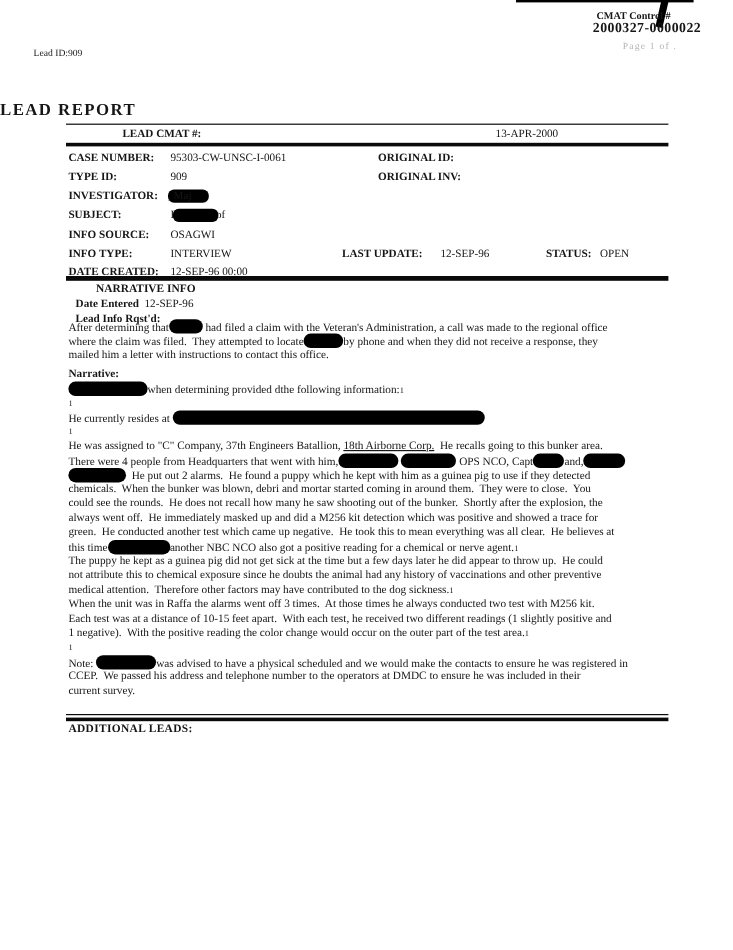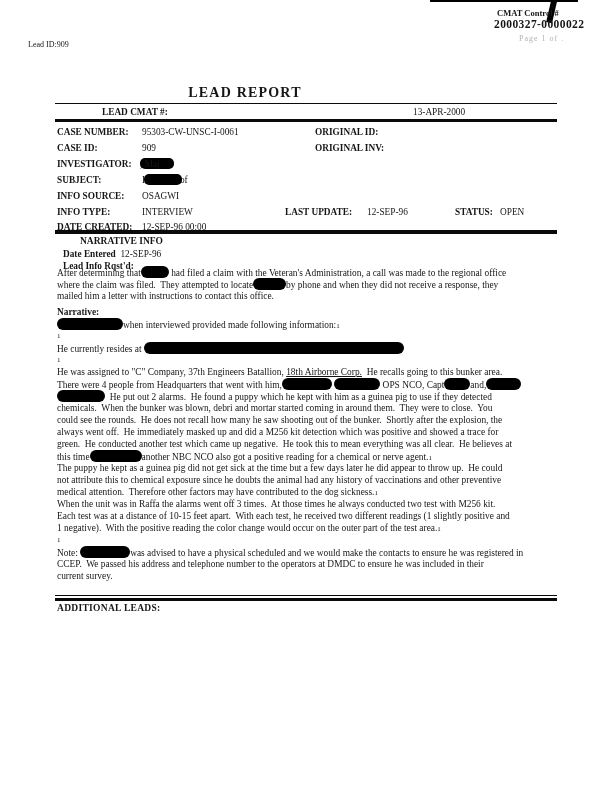--- a/index.html
+++ b/index.html
@@ -9,21 +9,21 @@
     overflow:hidden;margin:0 auto;
   }
   
   .art-hline{position:absolute;left:430px;top:0;width:148px;height:2px;background:#000;}
   .art-diag{position:absolute;left:549px;top:-3px;width:6px;height:26px;background:#000;transform:rotate(13deg);}
   #lead-id-top{position:absolute;left:28px;top:40px;font-size:8px;}
   #cmat-label{position:absolute;left:497px;top:8px;font-size:8.5px;font-weight:bold;}
   #cmat-number{position:absolute;left:494px;top:18px;font-size:11.5px;font-weight:bold;letter-spacing:.4px;}
   #page-of{position:absolute;left:519px;top:34px;font-size:8px;color:#b3b3b3;letter-spacing:1px;}
   
-  #doc-title{position:absolute;left:0;top:85px;width:490px;text-align:center;
+  #doc-title{position:absolute;left:0;top:85px;width:490px;text-align:left;
     font-size:14px;font-weight:bold;letter-spacing:1.2px;}
   
   .rule{position:absolute;left:55px;width:502px;background:#0a0a0a;}
   #rule-top{top:103px;height:1px;}
   #rule-cmat{top:119px;height:2.5px;}
   #rule-heavy{top:230px;height:3.5px;}
   #rule-thin-bottom{top:595px;height:1px;}
   #rule-thick-bottom{top:598px;height:2.5px;}
   
   .hrow{position:absolute;left:57px;width:500px;height:13px;font-size:9.3px;line-height:13px;white-space:pre;}
@@ -70,21 +70,21 @@
     <span style="left:356px">13-APR-2000</span>
   </div>
 
   <div class="hrow" style="top:126px">
     <span class="hlabel" style="left:0">CASE NUMBER:</span>
     <span style="left:85px">95303-CW-UNSC-I-0061</span>
     <span class="hlabel" style="left:258px">ORIGINAL ID:</span>
   </div>
 
   <div class="hrow" style="top:142px">
-    <span class="hlabel" style="left:0">CASE ID:</span>
+    <span class="hlabel" style="left:0">TYPE ID:</span>
     <span style="left:85px">909</span>
     <span class="hlabel" style="left:258px">ORIGINAL INV:</span>
   </div>
 
   <div class="hrow" style="top:158px">
     <span class="hlabel" style="left:0">INVESTIGATOR:</span>
     <span style="left:83px"><span class="redact" style="width:34px"></span><span>, Maj</span></span>
   </div>
 
   <div class="hrow" style="top:174px">
@@ -113,21 +113,21 @@
 
   <div id="narrative-head">NARRATIVE INFO</div>
   <div id="date-entered-row"><b>Date Entered</b>  <span>12-SEP-96</span></div>
   <div id="lead-info-label">Lead Info Rqst'd:</div>
 
   <div id="narrative-flow">
       <div class="n-line"><span>After determining that</span><span class="redact" style="width: 28px;"></span><span> had filed a claim with the Veteran's Administration, a call was made to the regional office</span></div>
       <div class="n-line"><span>where the claim was filed.  They attempted to locate</span><span class="redact" style="width: 33px;"></span><span>by phone and when they did not receive a response, they</span></div>
       <div class="n-line"><span>mailed him a letter with instructions to contact this office.</span></div>
       <div class="n-head">Narrative:</div>
-      <div class="n-line"><span class="redact" style="width: 66px;"></span><span>when interviewed provided made following information:</span><span class="seg-s">1</span></div>
+      <div class="n-line"><span class="redact" style="width: 66px;"></span><span>when determining provided dthe following information:</span><span class="seg-s">1</span></div>
       <div class="n-mark">1</div>
       <div class="n-line"><span>He currently resides at </span><span class="redact" style="width: 260px;"></span></div>
       <div class="n-mark">1</div>
       <div class="n-line"><span>He was assigned to "C" Company, 37th Engineers Batallion, </span><span class="seg-u">18th Airborne Corp.</span><span>  He recalls going to this bunker area.</span></div>
       <div class="n-line"><span>There were 4 people from Headquarters that went with him,</span><span class="redact" style="width: 50px;"></span><span> </span><span class="redact" style="width: 46px;"></span><span> OPS NCO, Capt</span><span class="redact" style="width: 26px;"></span><span>and,</span><span class="redact" style="width: 35px;"></span></div>
       <div class="n-line"><span class="redact" style="width: 48px;"></span><span>  He put out 2 alarms.  He found a puppy which he kept with him as a guinea pig to use if they detected</span></div>
       <div class="n-line"><span>chemicals.  When the bunker was blown, debri and mortar started coming in around them.  They were to close.  You</span></div>
       <div class="n-line"><span>could see the rounds.  He does not recall how many he saw shooting out of the bunker.  Shortly after the explosion, the</span></div>
       <div class="n-line"><span>always went off.  He immediately masked up and did a M256 kit detection which was positive and showed a trace for</span></div>
       <div class="n-line"><span>green.  He conducted another test which came up negative.  He took this to mean everything was all clear.  He believes at</span></div>

